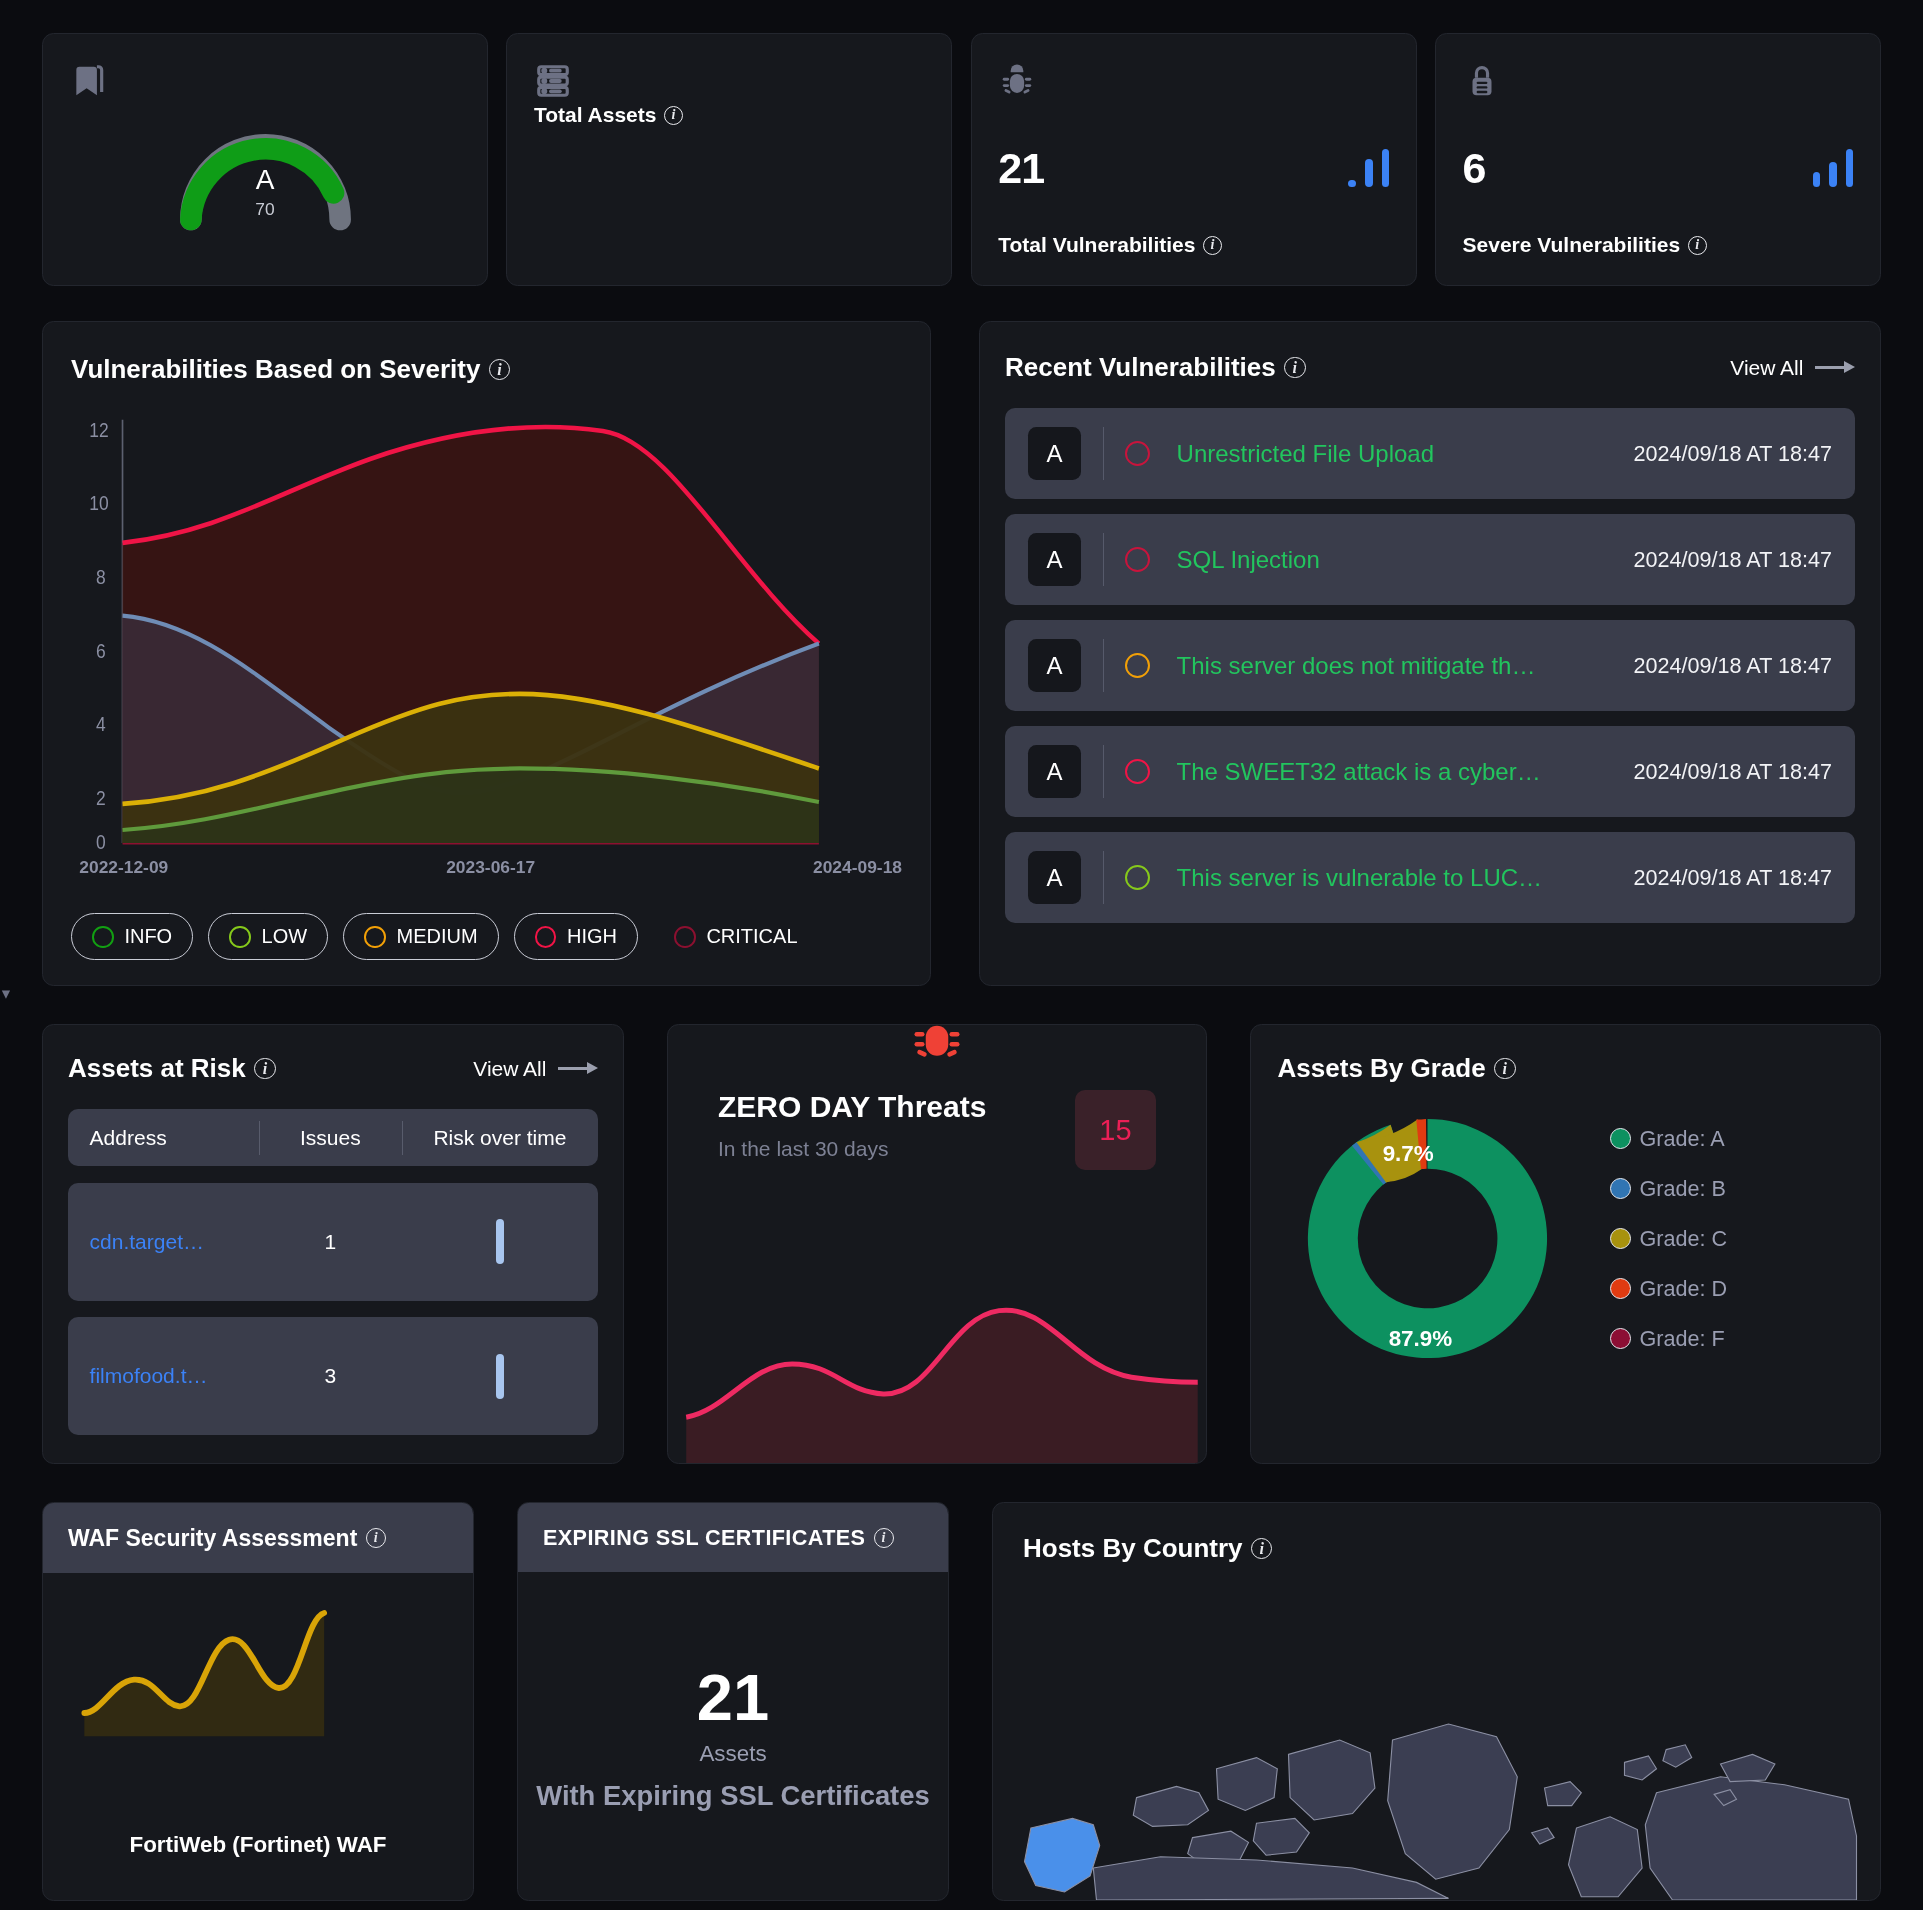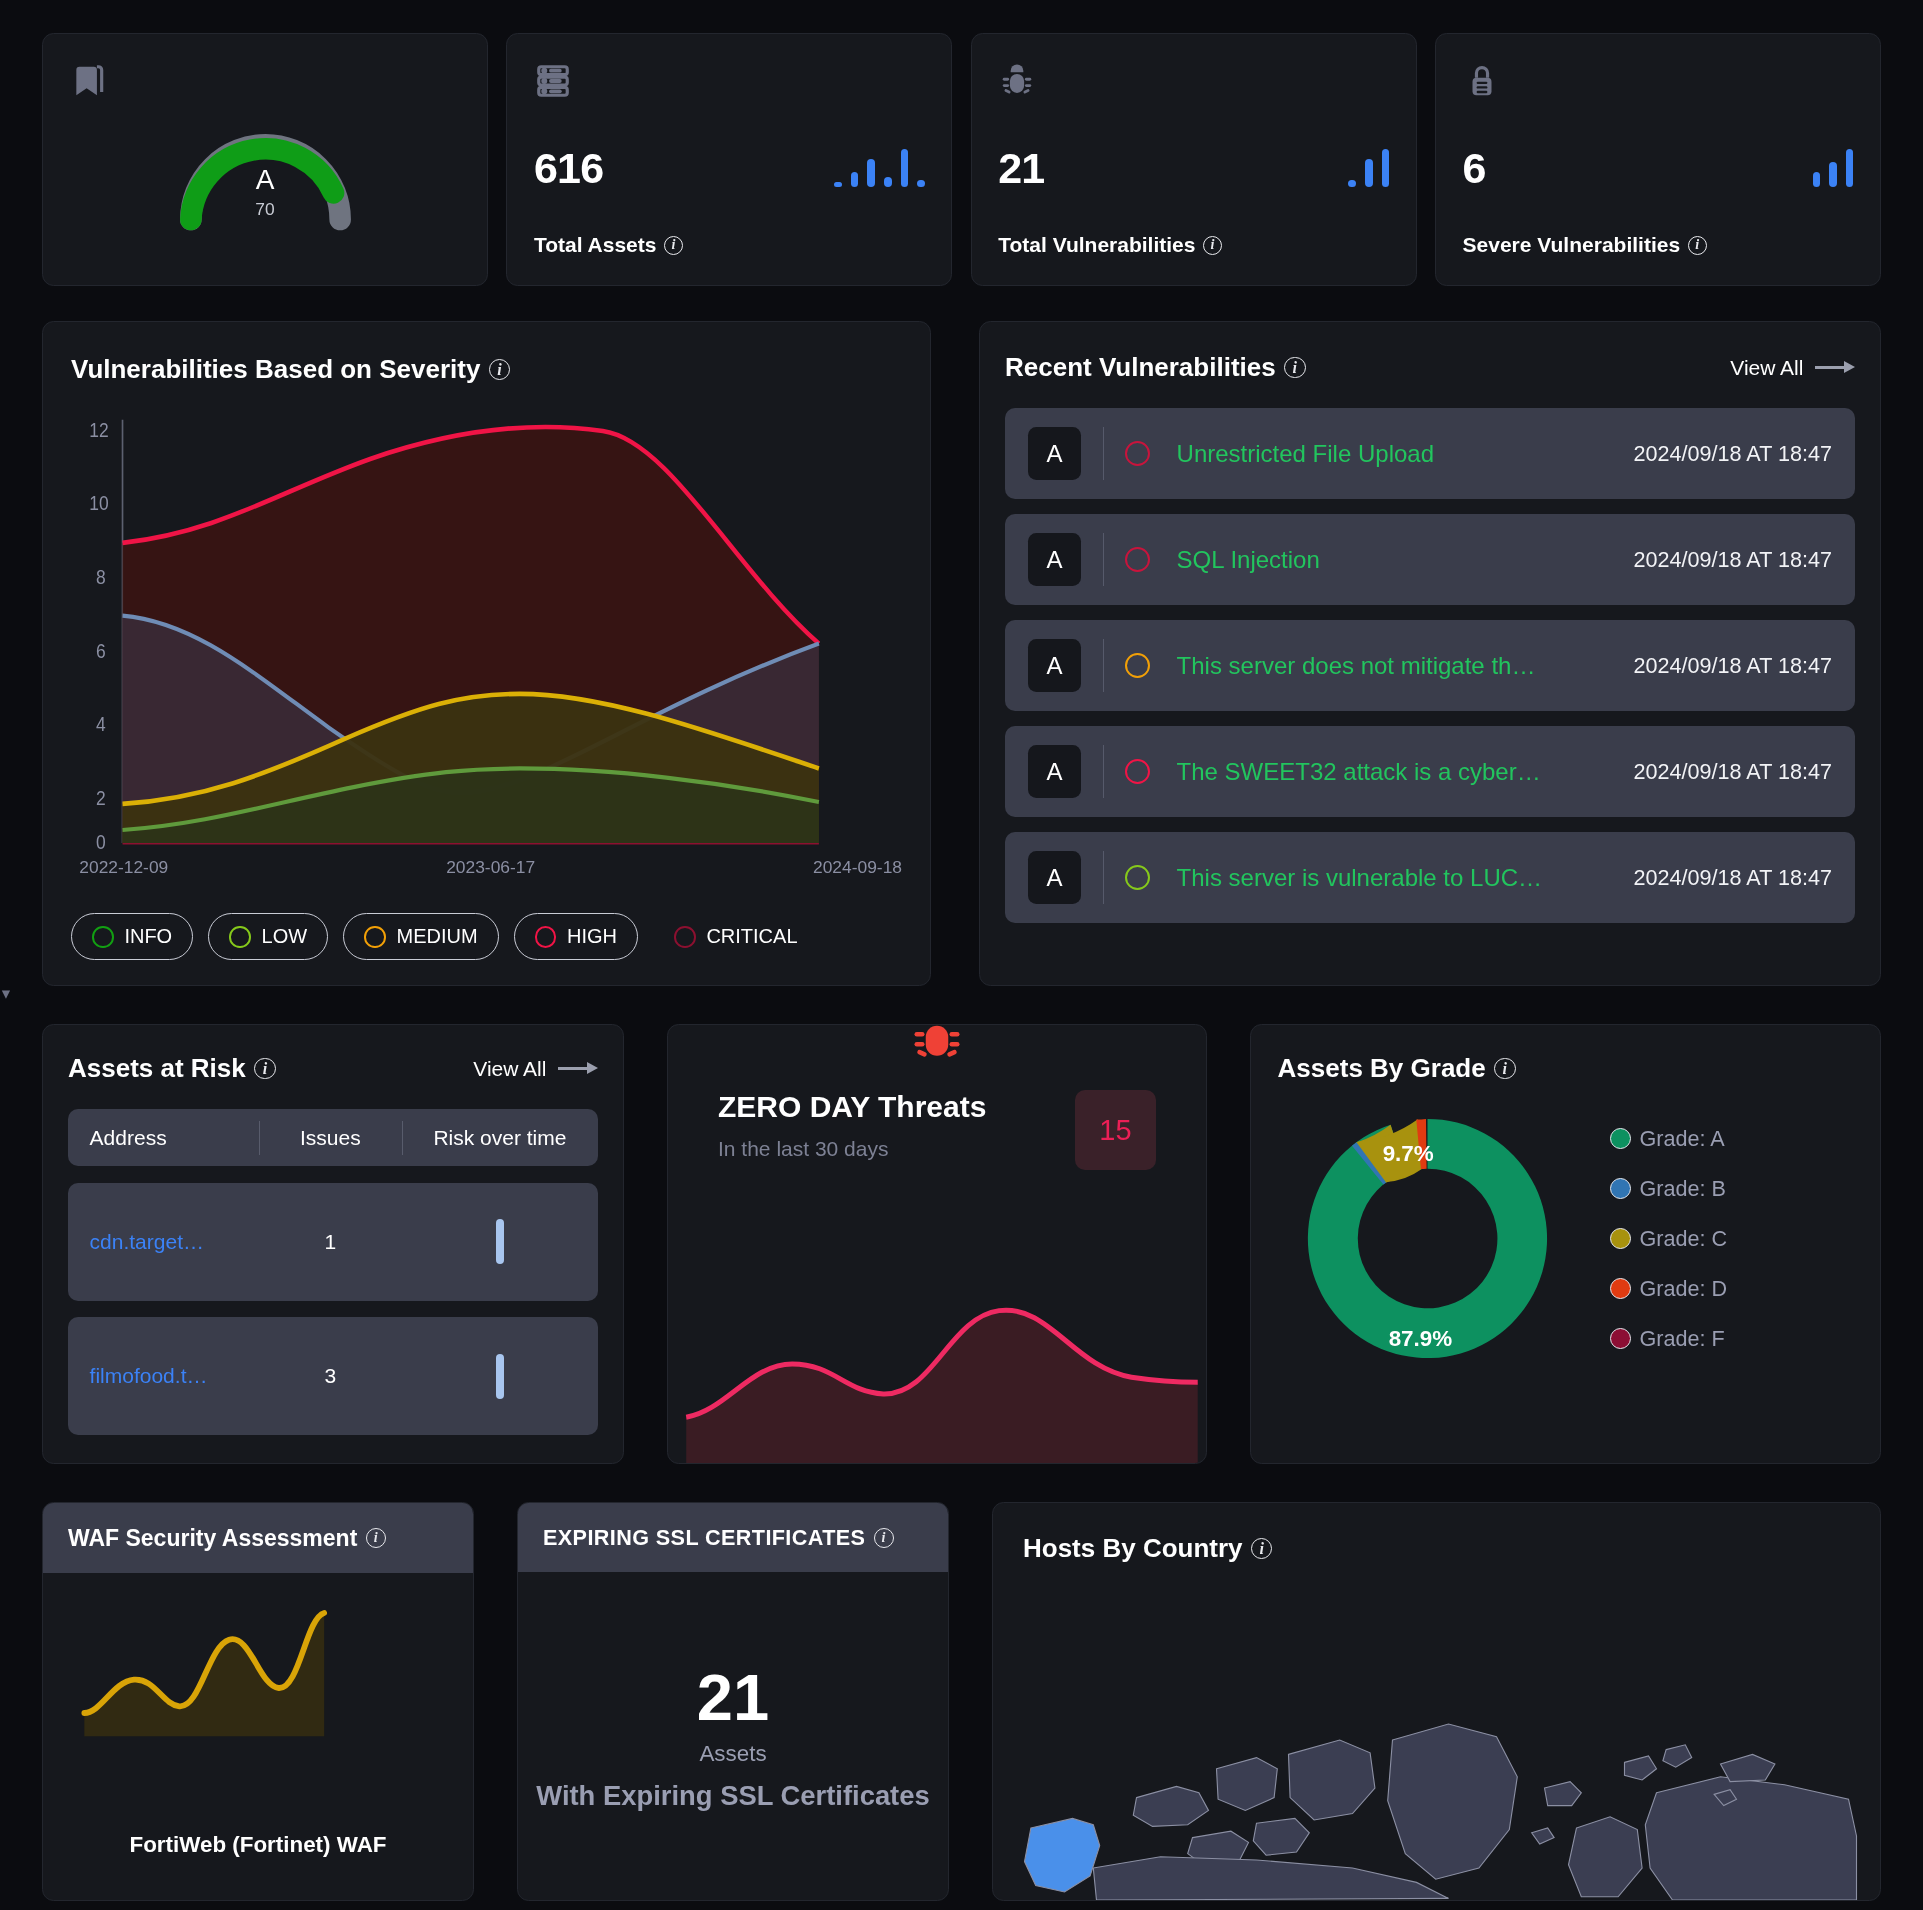--- a/index.html
+++ b/index.html
@@ -49,21 +49,21 @@
   
   .gauge-wrap { flex: 1; display: flex; align-items: center; justify-content: center; position: relative; margin-top: -8.3px; }
   .gauge-text { position: absolute; top: 50%; left: 50%; transform: translate(-50%,-18%); text-align: center; }
   .gauge-grade { color: #fff; font-size: 28px; font-weight: 400; line-height: 1; }
   .gauge-score { color: #c8cbd4; font-size: 17.4px; margin-top: 5px; }
 
   
   .row2 { display: flex; gap: 48px; margin-top: 35px; height: 665px; }
   .sev-card { width: 889px; padding: 32px 28px 25px; display: flex; flex-direction: column; }
   .chart-area { flex: 1; position: relative; margin-top: 18.3px; }
-  .xlabels { display: flex; justify-content: space-between; color: #8b8fa3; font-size: 17.4px; margin-top: 6.6px; padding-left: 8.3px;}
+  .xlabels { display: flex; justify-content: space-between; color: #8b8fa3; font-size: 17.4px; margin-top: 6.6px; padding-left: 8.3px; font-weight: bold;}
   .legend { display: flex; gap: 15px; margin-top: 35px; }
   .pill {
     display: flex; align-items: center; gap: 10.8px;
     border: 1.2px solid #c9ccd6; border-radius: 33px;
     padding: 10.8px 20px; color: #fff; font-size: 20px; font-weight: 400;
   }
   .pill.off { border-color: transparent; justify-content: space-between; }
   .ring { width: 21.6px; height: 21.6px; border-radius: 50%; border: 2.9px solid; flex: none; }
 
   .recent-card { flex: 1; padding: 30px 25px 25px; }
@@ -176,31 +176,20 @@
             <rect x="3" y="9.5" width="18" height="5" rx="1.6"></rect>
             <rect x="3" y="16" width="18" height="5" rx="1.6"></rect>
           <circle cx="6.5" cy="5.5" r="0.9" fill="#6d7184"></circle>
             <circle cx="6.5" cy="12" r="0.9" fill="#6d7184"></circle>
             <circle cx="6.5" cy="18.5" r="0.9" fill="#6d7184"></circle>
           <rect x="9.5" y="4.3" width="8" height="2.4" rx="1.2" fill="#6d7184" stroke="none"></rect>
           <rect x="9.5" y="10.8" width="8" height="2.4" rx="1.2" fill="#6d7184" stroke="none"></rect>
           <rect x="9.5" y="17.3" width="8" height="2.4" rx="1.2" fill="#6d7184" stroke="none"></rect>
         </svg>
       </span>
-      <div class="kpi-mid">
-        <div class="kpi-value">616</div>
-        <div class="spark-bars">
-          <i style="height:5px"></i>
-            <i style="height:15px"></i>
-            <i style="height:28px"></i>
-            <i style="height:10px"></i>
-            <i style="height:38px"></i>
-            <i style="height:6.6px"></i>
-        </div>
-      </div>
       <div class="kpi-label">
         <span>Total Assets</span>
         <span class="info-i">i</span>
       </div>
     </div>
 
     <div class="card kpi">
       <span>
         <svg class="kpi-icon" viewBox="0 0 24 24" fill="#6d7184">
           <path d="M8 5.5a4 4 0 0 1 8 0v1H8v-1z"></path>

